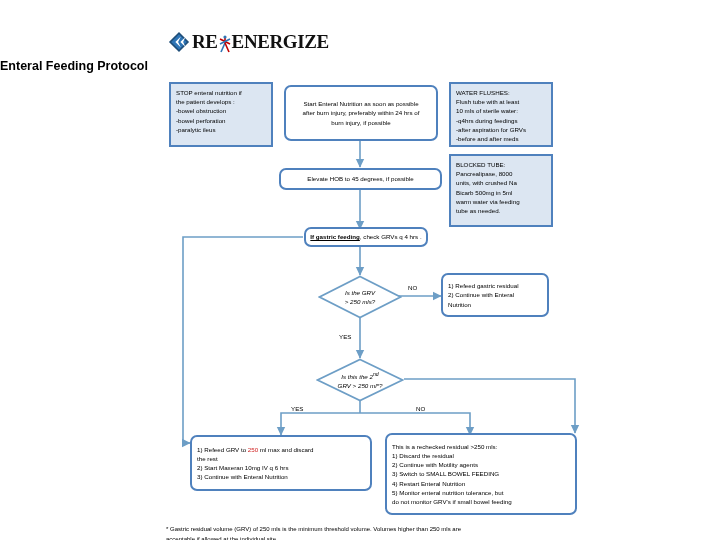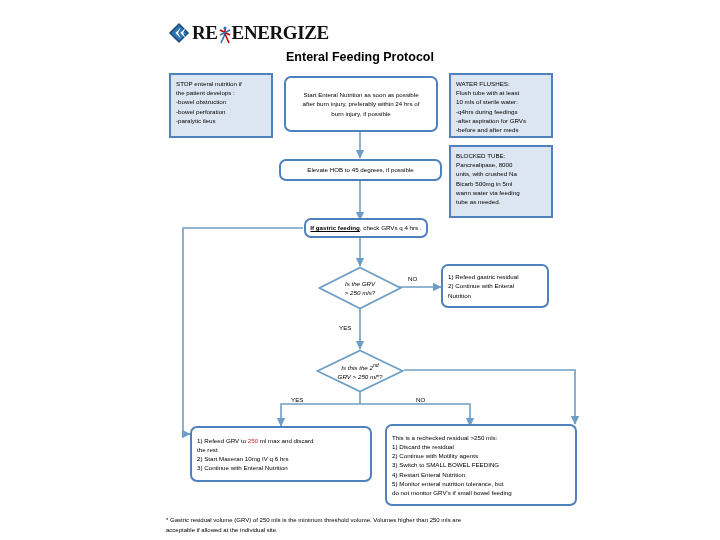--- a/index.html
+++ b/index.html
@@ -11,21 +11,21 @@
     width: 720px;
     height: 540px;
     position: relative;
     overflow: hidden;
     font-family: "Liberation Sans", sans-serif;
     color: #000000;
   }
 
   #canvas {
     position: absolute;
-    left: 0; top: 4px;
+    left: 0; top: 13px;
     width: 720px;
     height: 476px;
   }
 
   
   #wires {
     position: absolute;
     left: 0; top: 0;
     width: 720px;
     height: 540px;
@@ -67,21 +67,20 @@
     vertical-align: baseline;
   }
   .logo-star svg { position: absolute; left: 0px; top: -13px; }
 
   
   .title {
     position: absolute;
     left: 0;
     top: 46px;
     width: 720px;
-    text-align: center;
     font-family: "Liberation Sans", sans-serif;
     font-weight: bold;
     font-size: 12.5px;
     color: #000000;
     z-index: 3;
   }
 
   
   .node {
     position: absolute;

